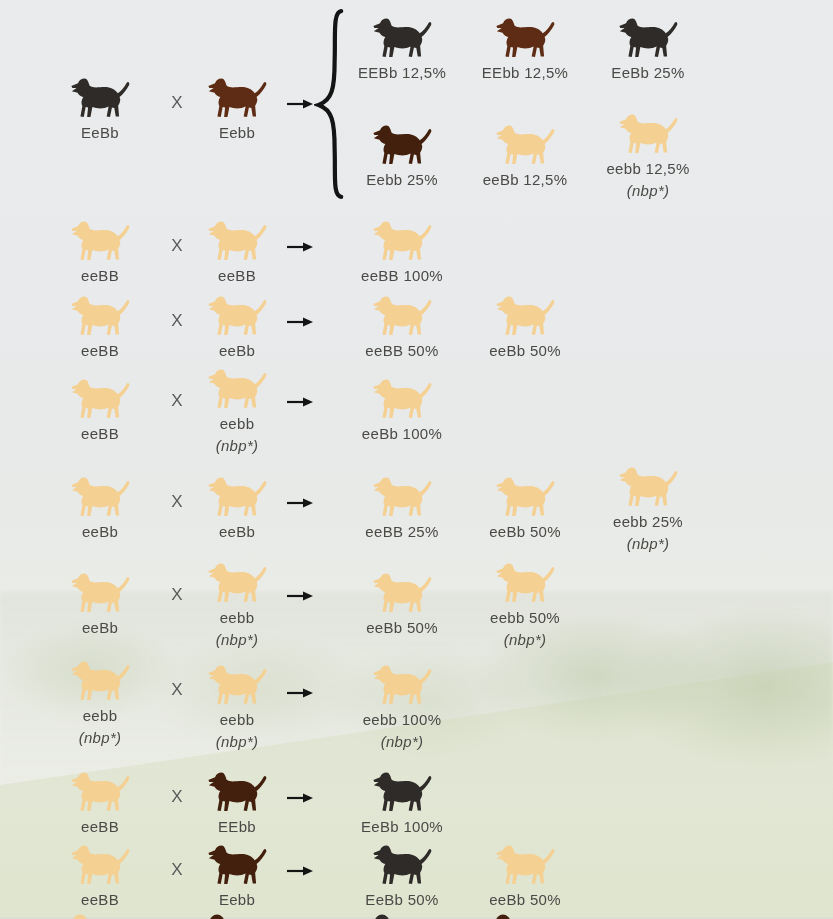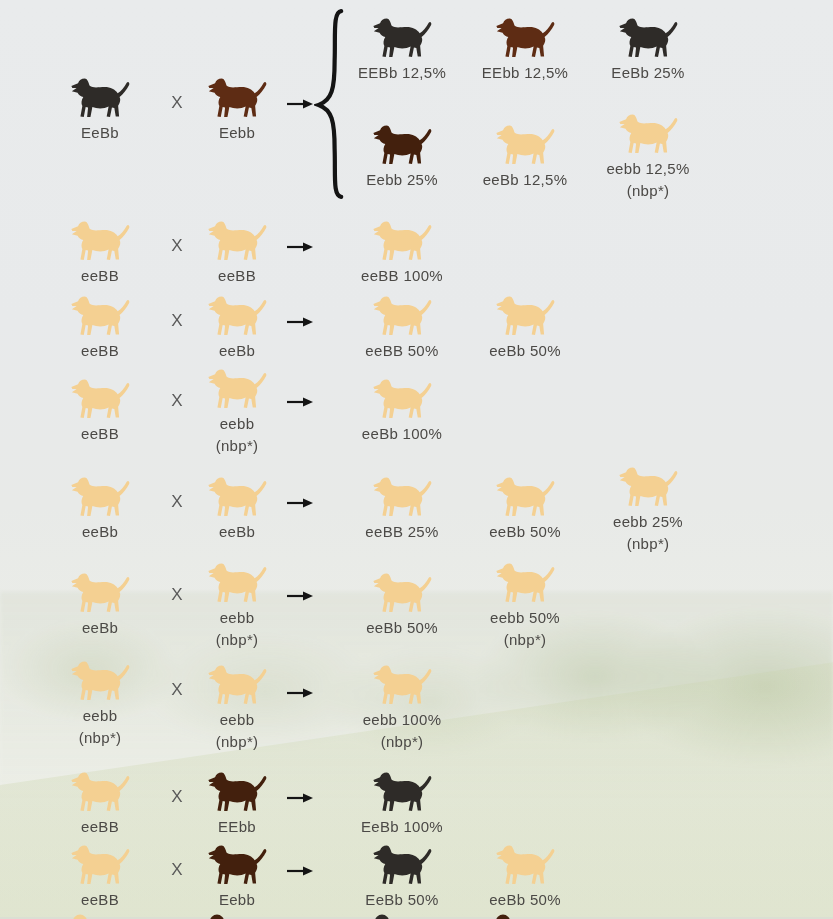--- a/index.html
+++ b/index.html
@@ -23,21 +23,21 @@
   .grass{
     position:absolute;left:0;top:640px;width:833px;height:279px;z-index:0;
     background:linear-gradient(180deg, rgba(198,210,158,.16), rgba(190,203,150,.30));
     clip-path:polygon(0 52%, 100% 8%, 100% 100%, 0 100%);
   }
   .bottom-line{position:absolute;left:0;top:917px;width:833px;height:2px;background:#d9dbd6;opacity:.65;z-index:0;}
 
   .unit{position:absolute;width:130px;text-align:center;z-index:2;}
   .dog{display:block;margin:0 auto;width:64px;height:42px;}
   .lbl{font-size:15px;line-height:22px;letter-spacing:.3px;color:var(--c-text,#4b4946);margin-top:3px;}
-  .lbl + .lbl{margin-top:0;}
+  .lbl + .lbl{margin-top:0;font-style:italic;}
   .cross{position:absolute;width:30px;text-align:center;font-size:17px;color:var(--c-cross,#5a5a5a);z-index:2;}
   .arrow{position:absolute;width:28px;height:12px;z-index:2;}
   .arrow line{stroke:var(--c-stroke,#141414);stroke-width:2.2;}
   .arrow path{fill:var(--c-stroke,#141414);}
   .brace{position:absolute;z-index:2;}
   .brace path{fill:none;stroke:var(--c-stroke,#141414);stroke-width:4.5;stroke-linecap:round;}
   .phead{position:absolute;top:913px;width:18px;height:8px;z-index:2;}
 </style>
 </head>
 <body>

